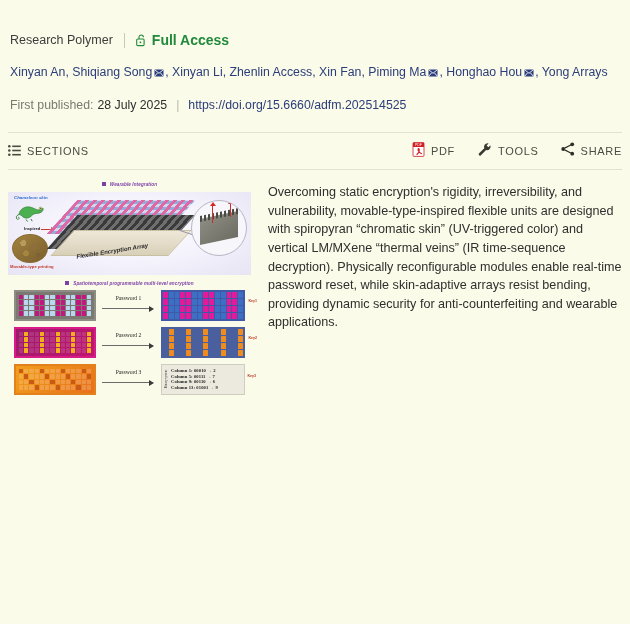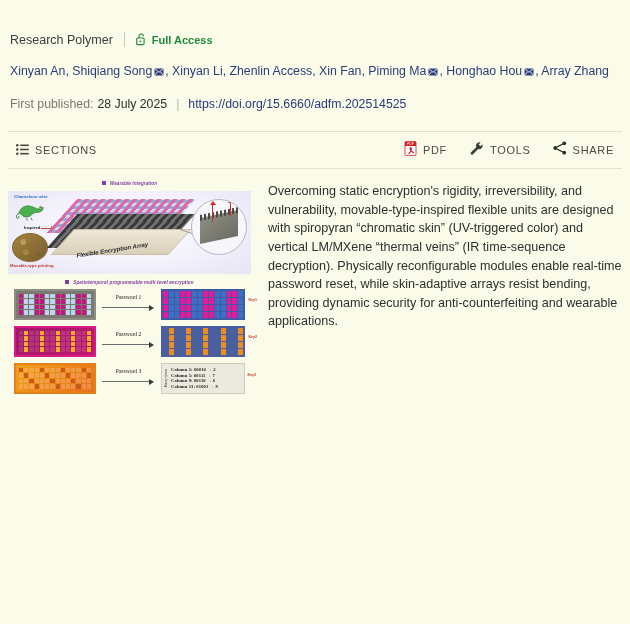--- a/index.html
+++ b/index.html
@@ -23,21 +23,21 @@
   .mh-mat { font-size: 31px; font-weight: 800; color: #000; font-style: italic; letter-spacing: -1.2px; margin-left: 7px; }
 
   
   .typerow {
     display: flex; align-items: center;
     margin: 32px 0 0 10px;
     font-size: 12.5px; color: #3d3d3d;
   }
   .typerow .label { color: #3d3d3d; }
   .typerow .sep { width: 1px; height: 15px; background: #c9c9b9; margin: 0 11px; }
-  .access { display: flex; align-items: center; gap: 5px; color: #1f8a3b; font-weight: 700; font-size: 11px; }
+  .access { display: flex; align-items: center; gap: 5px; color: #1f8a3b; font-weight: 700; font-size: 14px; }
   .access svg { display: block; }
 
   
   .title {
     margin: 18px 10px 0 10px;
     font-size: 20.5px; line-height: 1.33;
     font-weight: 700; color: #18181a;
     letter-spacing: -0.2px;
   }
 
@@ -57,21 +57,21 @@
   }
   .pub-label { color: #7a7a70; }
   .pub-date { color: #2e2e2e; margin-left: 4px; }
   .pub-sep { color: #b9b9a8; margin: 0 9px; }
   .pub-doi { color: #2b3d7a; }
 
   
   .tb-div { height: 1px; background: #e2e2d0; margin: 20px 8px 0 8px; }
   .toolbar {
     display: flex; align-items: center; justify-content: space-between;
-    margin: 0 16px; height: 36px;
+    margin: 0 8px; height: 36px;
   }
   .tb-left, .tb-right { display: flex; align-items: center; }
   .tb-item { display: flex; align-items: center; gap: 6px; margin-left: 22px; }
   .tb-left .tb-item { margin-left: 0; }
   .tb-text { font-size: 11px; letter-spacing: 0.7px; color: #4b4b43; }
   .tb-div2 { height: 1px; background: #e2e2d0; margin: 0 8px 0 8px; }
 
   
   .content { display: flex; margin: 9px 8px 0 8px; }
   .figure-col { width: 243px; flex: 0 0 243px; }
@@ -294,21 +294,21 @@
   <div class="authors">
     <span class="au">Xinyan An</span><span>, </span><span class="au">Shiqiang Song</span><span class="env"><svg width="10" height="8" viewBox="0 0 10 8">
           <rect x="0.5" y="0.5" width="9" height="7" fill="#2b3d7a"></rect>
           <path d="M0.5 0.5 5 4.3 9.5 0.5M0.5 7.5 3.6 3.8M9.5 7.5 6.4 3.8" fill="none" stroke="#ffffff" stroke-width="0.9"></path>
         </svg></span><span>, </span><span class="au">Xinyan Li</span><span>, </span><span class="au">Zhenlin Access</span><span>, </span><span class="au">Xin Fan</span><span>, </span><span class="au">Piming Ma</span><span class="env"><svg width="10" height="8" viewBox="0 0 10 8">
           <rect x="0.5" y="0.5" width="9" height="7" fill="#2b3d7a"></rect>
           <path d="M0.5 0.5 5 4.3 9.5 0.5M0.5 7.5 3.6 3.8M9.5 7.5 6.4 3.8" fill="none" stroke="#ffffff" stroke-width="0.9"></path>
         </svg></span><span>, </span><span class="au">Honghao Hou</span><span class="env"><svg width="10" height="8" viewBox="0 0 10 8">
           <rect x="0.5" y="0.5" width="9" height="7" fill="#2b3d7a"></rect>
           <path d="M0.5 0.5 5 4.3 9.5 0.5M0.5 7.5 3.6 3.8M9.5 7.5 6.4 3.8" fill="none" stroke="#ffffff" stroke-width="0.9"></path>
-        </svg></span><span>, </span><span class="au">Array Zhang</span>
+        </svg></span><span>, </span><span class="au">Yong Arrays</span>
   </div>
 
   <div class="pubrow">
     <span class="pub-label">First published:</span>
     <span class="pub-date">28 July 2025</span>
     <span class="pub-sep">|</span>
     <span class="pub-doi">https://doi.org/15.6660/adfm.202514525</span>
   </div>
 
   <div class="tb-div"></div>

